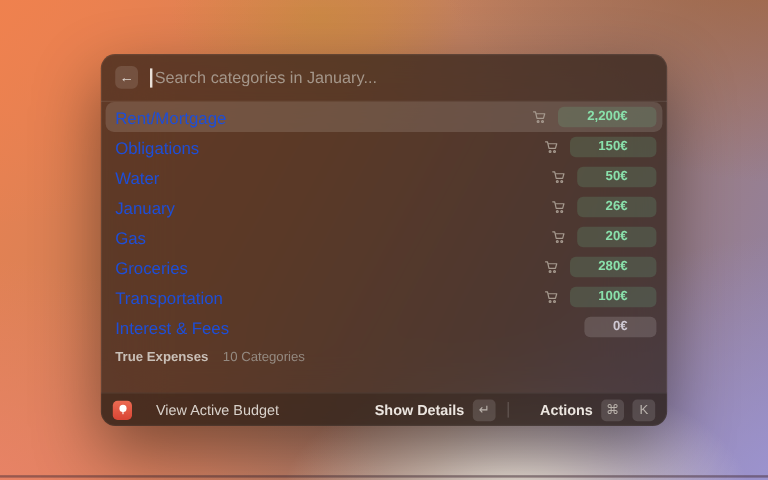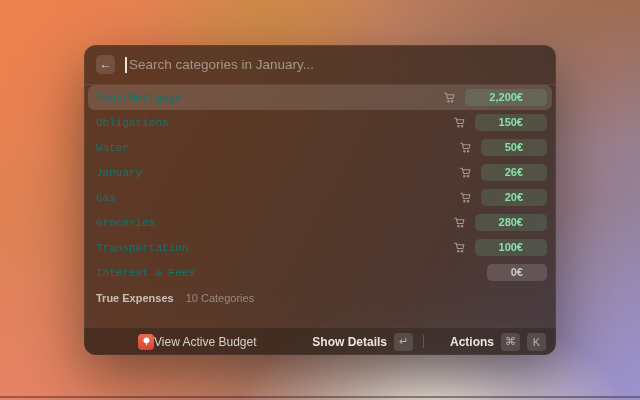--- a/index.html
+++ b/index.html
@@ -45,33 +45,33 @@
   .search-input::placeholder { color:#a4968a; opacity:1; }
 
   
   .content { height:241px; overflow:hidden; padding:0 4px; }
   .section-header { display:flex; gap:12px; align-items:baseline; padding:7px 8px 4px 8px; }
   .section-title { font-size:11px; font-weight:bold; color:#c9c0b8; }
   .section-count { font-size:11px; color:#948a81; }
   .row { display:flex; align-items:center; justify-content:space-between;
     height:25px; padding:0 5px 0 8px; border-radius:7px; cursor:pointer; }
   .row.selected { background:rgba(255,255,255,.13); }
-  .row-label { font-size:11px; color:#0f766e;font-family:Liberation Mono, monospace; }
+  .row-label { font-size:14px; color:#1d4ed8; }
   .row-right { display:flex; align-items:center; gap:9px; }
   .cart { display:flex; align-items:center; color:#a69a8f; }
   .badge { display:inline-block; height:17px; line-height:17px; padding:0 24px;
     border-radius:5px; font-size:11px; font-weight:bold;
     background:rgba(114,218,159,.16); color:#89e0ab; }
   .badge.gray { background:rgba(255,255,255,.14); color:#cfc9d3; }
 
   
   .footer { position:absolute; left:0; right:0; bottom:0; height:28px;
     display:flex; align-items:center; justify-content:space-between; padding:0 10px;
     background:rgba(15,10,8,.25); border-top:1px solid rgba(255,255,255,.08); }
-  .footer-left { display:flex; align-items:center; gap:0;margin-left:44px; }
+  .footer-left { display:flex; align-items:center; gap:20px; }
   .app-icon { width:16px; height:16px; border-radius:4px; flex:0 0 auto;
     background:linear-gradient(180deg,#ec6b52,#d94434);
     display:flex; align-items:center; justify-content:center; }
   .footer-label { font-size:12px; color:#d9d2cb; }
   .footer-right { display:flex; align-items:center; gap:7px; }
   .hint-label { font-size:12px; font-weight:bold; color:#ece6e0;margin-left:16px; }
   .keycap { min-width:19px; height:18px; padding:0 4px; border-radius:4px;
     background:rgba(255,255,255,.13); color:#b9b2ab; font-size:11px;
     display:flex; align-items:center; justify-content:center; cursor:pointer; }
   .hint-divider { width:1px; height:13px; background:rgba(255,255,255,.18); margin:0 3px; }

